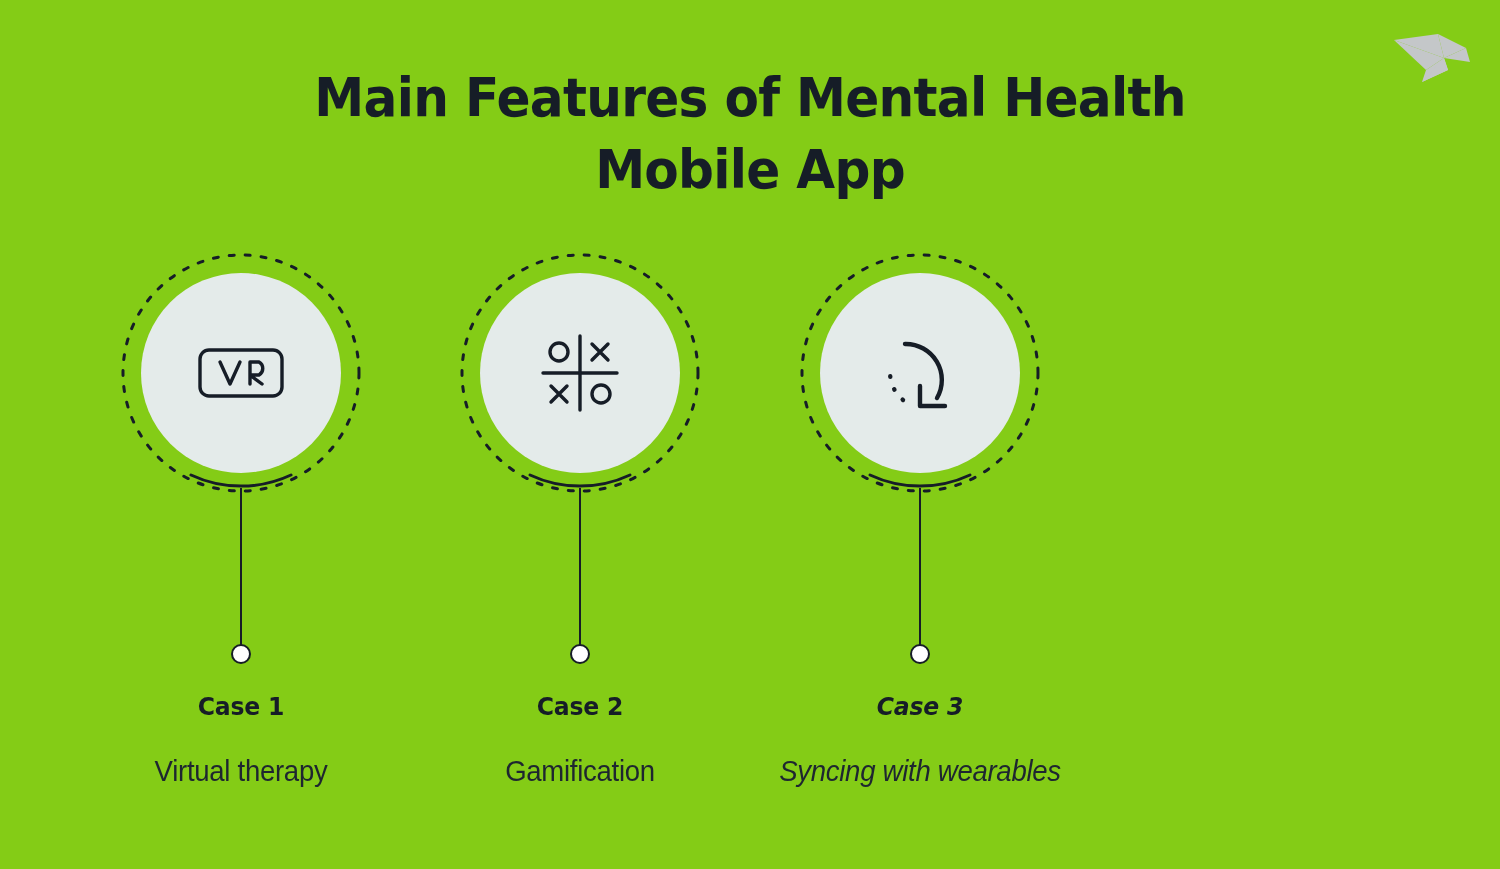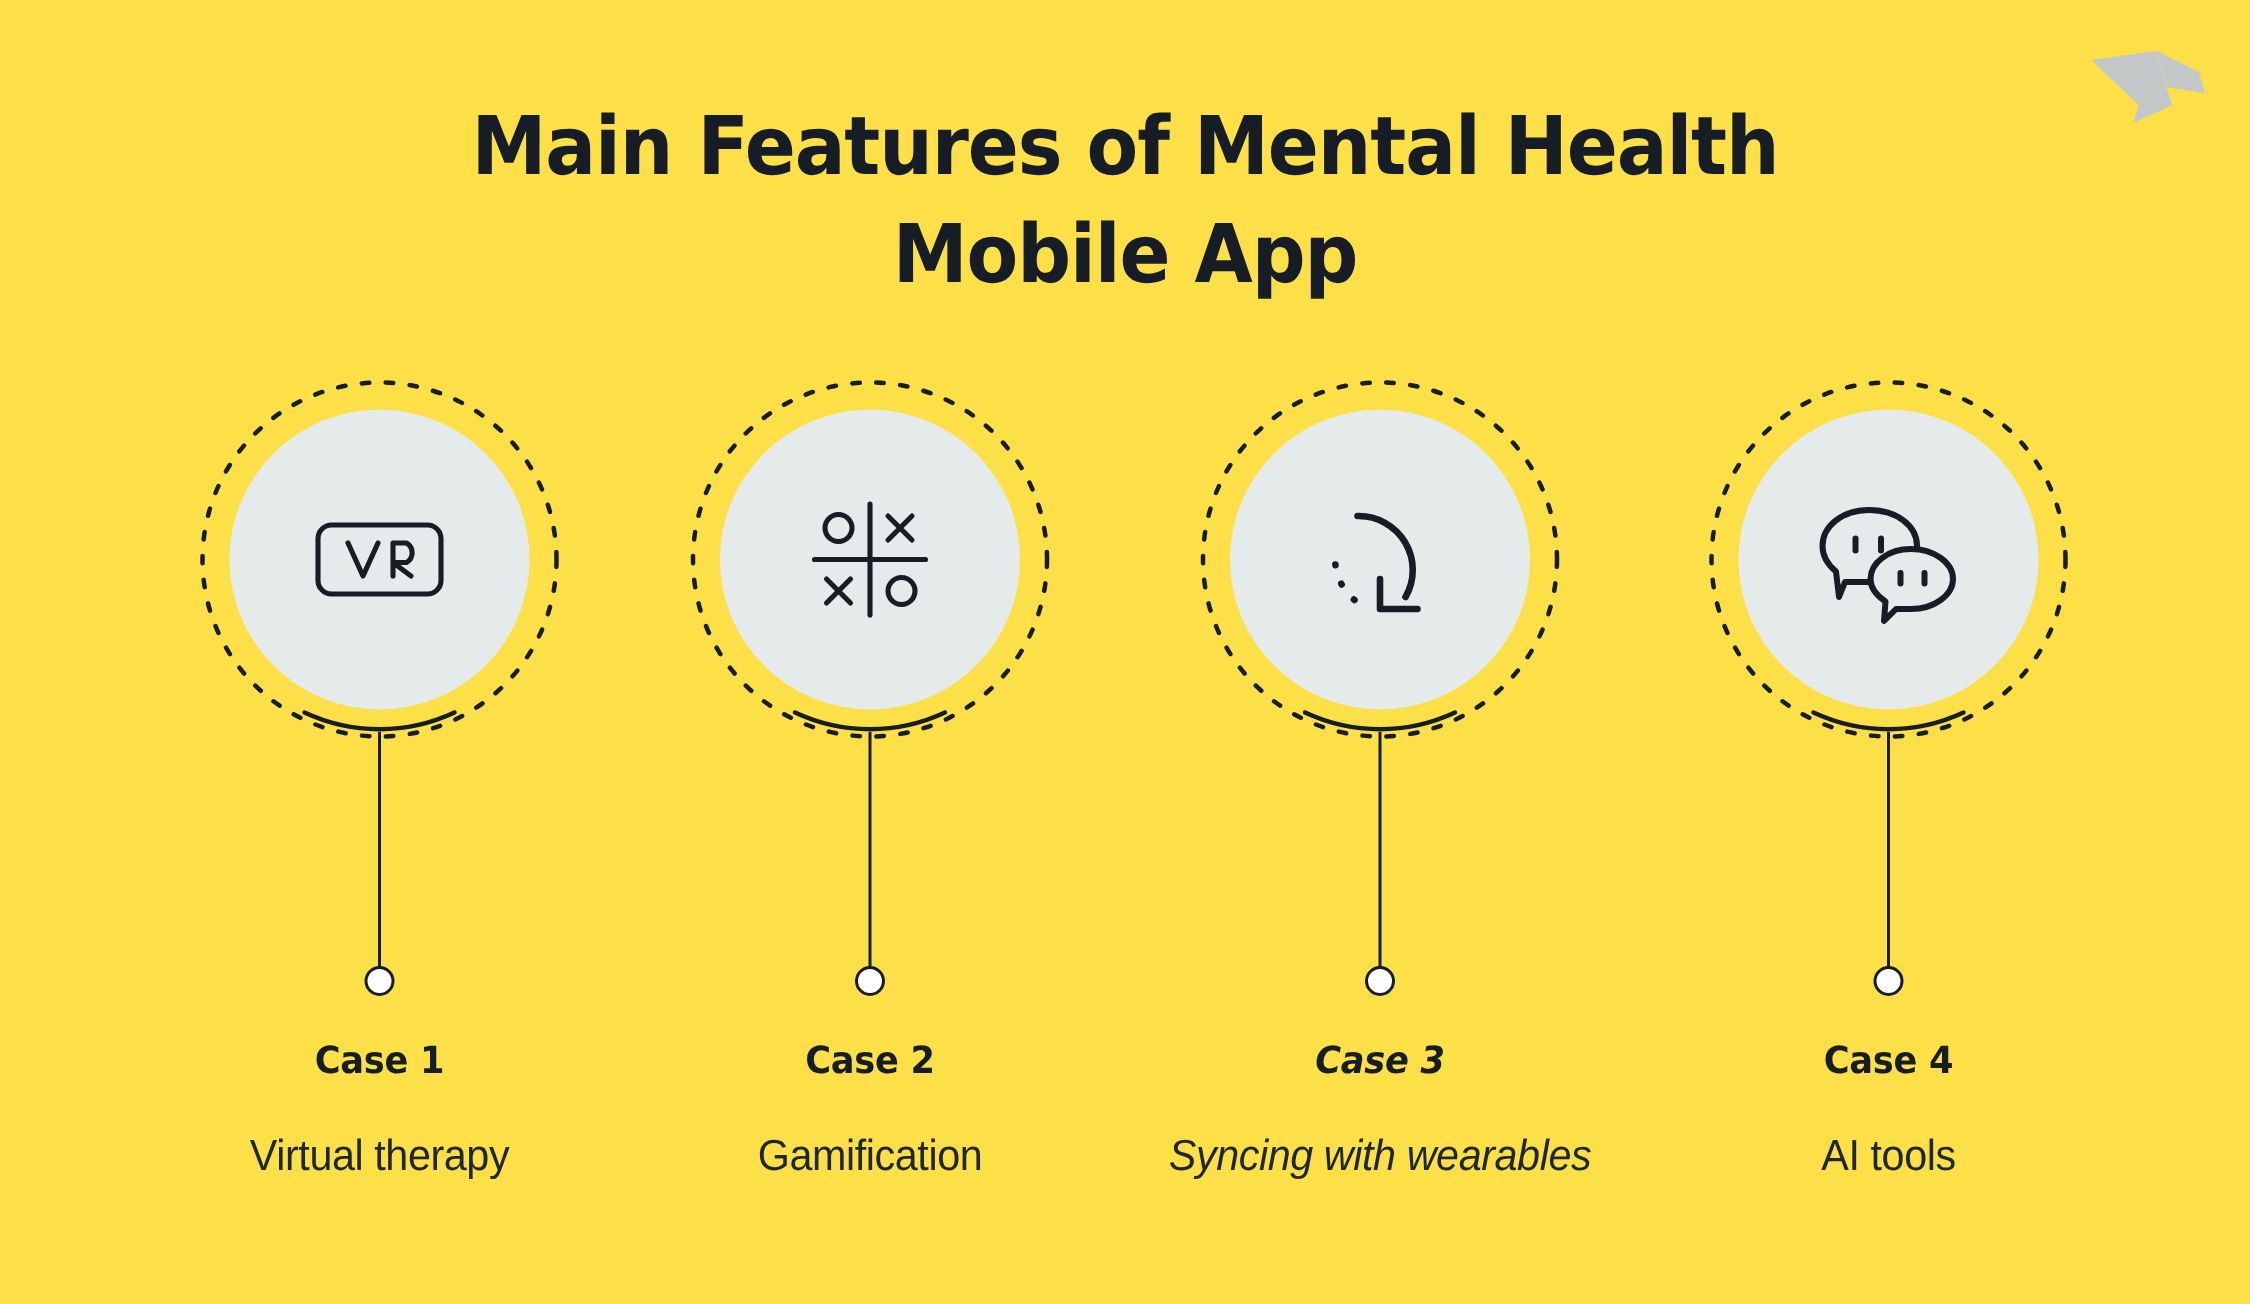--- a/index.html
+++ b/index.html
@@ -5,21 +5,21 @@
   * { margin:0; padding:0; box-sizing:border-box; }
   html, body {
     width:1500px; height:869px;
     background:#ffffff;
     font-family:"Liberation Sans", sans-serif;
     overflow:hidden;
   }
   #stage {
     position:relative;
     width:1500px; height:869px;
-    background:#fde047;
+    background:#84cc16;
   }
 
   
   #logo {
     position:absolute;
     top:18px; left:1392px;
     width:92px; height:66px;
   }
 
   
@@ -43,21 +43,21 @@
     position:absolute;
     top:0; left:0;
     width:1500px; height:869px;
   }
   .case-col {
     position:absolute;
     top:0;
     width:340px;
     height:869px;
   }
-  .case-col[data-col="0"] { left:83px;  }
+  .case-col[data-col="0"] { left:71px;  }
   .case-col[data-col="1"] { left:410px; }
   .case-col[data-col="2"] { left:750px;font-style:italic; }
   .case-col[data-col="3"] { left:1089px;}
 
   
   .medallion {
     position:absolute;
     top:253px; left:50%;
     width:240px; height:240px;
     margin-left:-120px;
@@ -204,38 +204,15 @@
           <path d="M 38 82 A 36 36 0 0 1 26 46" fill="none" stroke="#161d27" stroke-width="4.4" stroke-linecap="round" stroke-dasharray="0.5 13"></path>
           <path d="M 55 68 L 55 88 L 80 88" fill="none" stroke="#161d27" stroke-width="4.4" stroke-linecap="round" stroke-linejoin="round"></path>
         </svg>
       </div>
       <div class="stem"></div>
       <div class="stem-dot"></div>
       <div class="case-title">Case 3</div>
       <div class="case-desc">Syncing with wearables</div>
     </div>
 
-    <div class="case-col" data-col="3">
-      <div class="medallion">
-        <svg class="ring-svg" viewBox="0 0 240 240">
-          <circle cx="120" cy="120" r="118" fill="none" stroke="#161d27" stroke-width="3" stroke-dasharray="5 11" stroke-linecap="round"></circle>
-          <path d="M 70 222 A 118 118 0 0 0 170 222" fill="none" stroke="#161d27" stroke-width="3" stroke-linecap="round"></path>
-        </svg>
-        <div class="disc"></div>
-        <svg class="glyph" viewBox="0 0 110 110">
-          <path d="M 42 22 C 61 22 74 33 74 46 C 74 59 61 70 42 70
-                   L 26 70 L 22 80 L 20 63 C 14 58 11 52 11 46 C 11 33 24 22 42 22 Z" fill="#e4ebea" stroke="#161d27" stroke-width="4" stroke-linejoin="round"></path>
-          <line x1="33" y1="41" x2="33" y2="49" stroke="#161d27" stroke-width="4" stroke-linecap="round"></line>
-          <line x1="50" y1="41" x2="50" y2="49" stroke="#161d27" stroke-width="4" stroke-linecap="round"></line>
-          <path d="M 70 48 C 85 48 98 57 98 68 C 98 79 85 88 70 88
-                   L 60 88 L 52 96 L 53 83 C 47 79 43 74 43 68 C 43 57 55 48 70 48 Z" fill="#e4ebea" stroke="#161d27" stroke-width="4" stroke-linejoin="round"></path>
-          <line x1="63" y1="64" x2="63" y2="71" stroke="#161d27" stroke-width="4" stroke-linecap="round"></line>
-          <line x1="79" y1="64" x2="79" y2="71" stroke="#161d27" stroke-width="4" stroke-linecap="round"></line>
-        </svg>
-      </div>
-      <div class="stem"></div>
-      <div class="stem-dot"></div>
-      <div class="case-title">Case 4</div>
-      <div class="case-desc">AI tools</div>
-    </div>
 
   </div>
 </div>
 
 </body></html>

